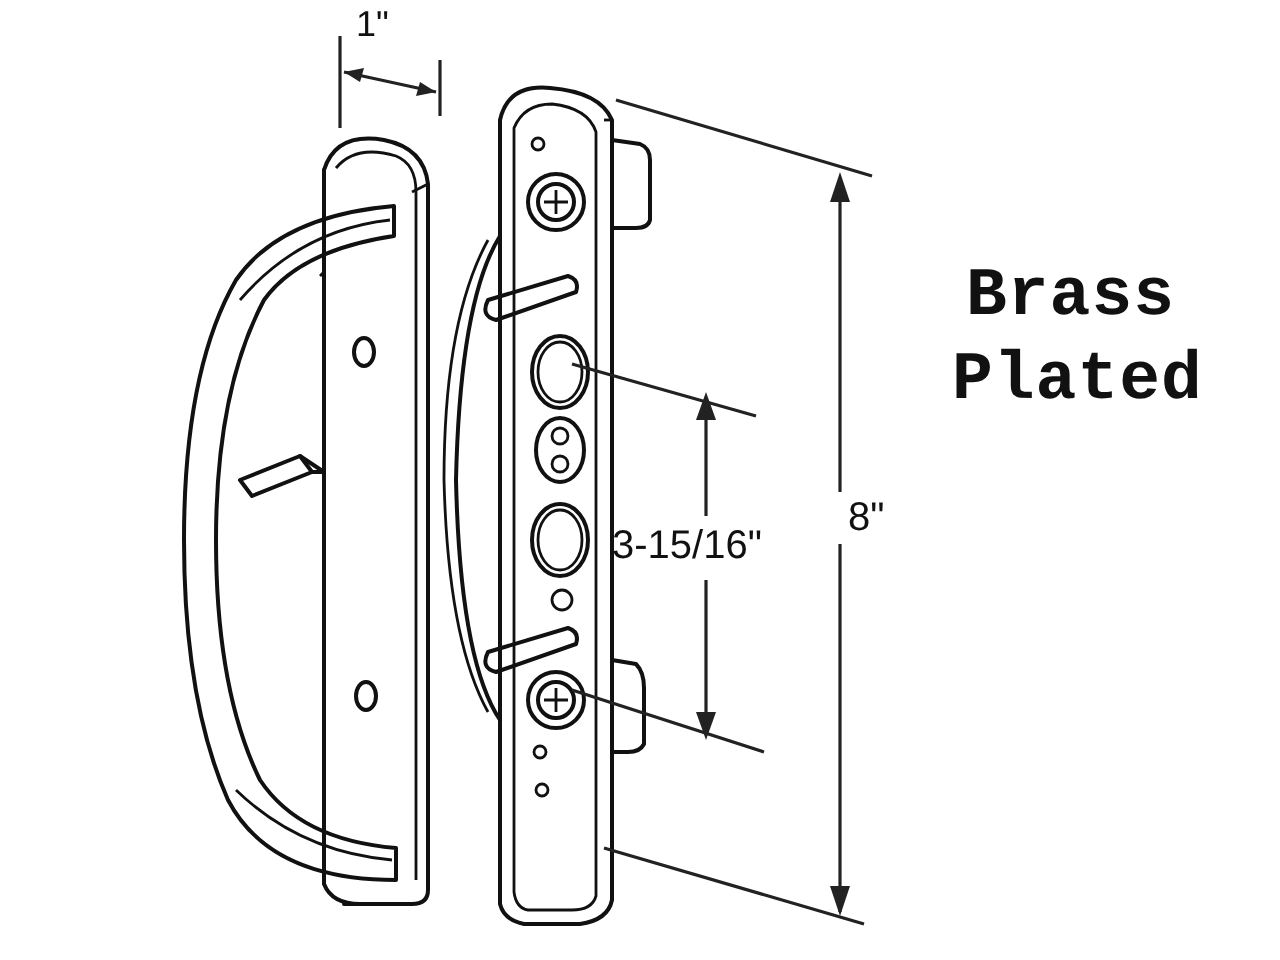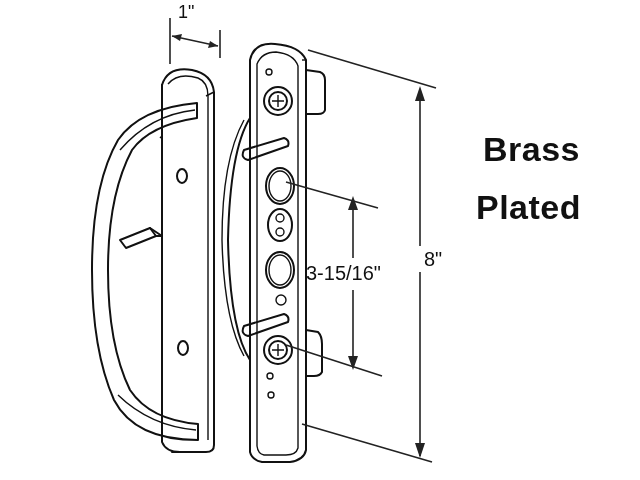--- a/index.html
+++ b/index.html
@@ -3,23 +3,23 @@
 <meta charset="utf-8">
 <style>
   html, body { margin: 0; padding: 0; background: #ffffff; }
   .canvas { position: relative; width: 640px; height: 480px; overflow: hidden; background: #ffffff; }
   svg.drawing { position: absolute; left: 0; top: 0; }
   .label { position: absolute; color: #111; font-family: "Liberation Sans", sans-serif; }
   .dim { font-size: 19px; }
   .dim-1 { left: 178px; top: 2px; font-size: 18px; }
   .dim-8 { left: 424px; top: 248px; font-size: 20px; }
   .dim-315 { left: 306px; top: 262px; font-size: 20px; }
-  .brand { font-family: Liberation Sans, sans-serif; font-weight: bold; font-size: 34px; letter-spacing: 0.5px; }
+  .brand { font-family: Liberation Mono, monospace; font-weight: bold; font-size: 34px; letter-spacing: 0.5px; }
   .brand-1 { left: 483px; top: 130px; }
-  .brand-2 { left: 476px; top: 188px; }
+  .brand-2 { left: 476px; top: 172px; }
   .ln { fill: none; stroke: #111; stroke-width: 2; stroke-linejoin: round; stroke-linecap: round; }
   .thin { fill: none; stroke: #111; stroke-width: 1.4; }
   .dline { fill: none; stroke: #222; stroke-width: 1.6; }
   .arrow { fill: #222; }
 </style>
 </head>
 <body>
 
 <div class="canvas">
   <svg class="drawing" width="640" height="480" viewBox="0 0 640 480">

